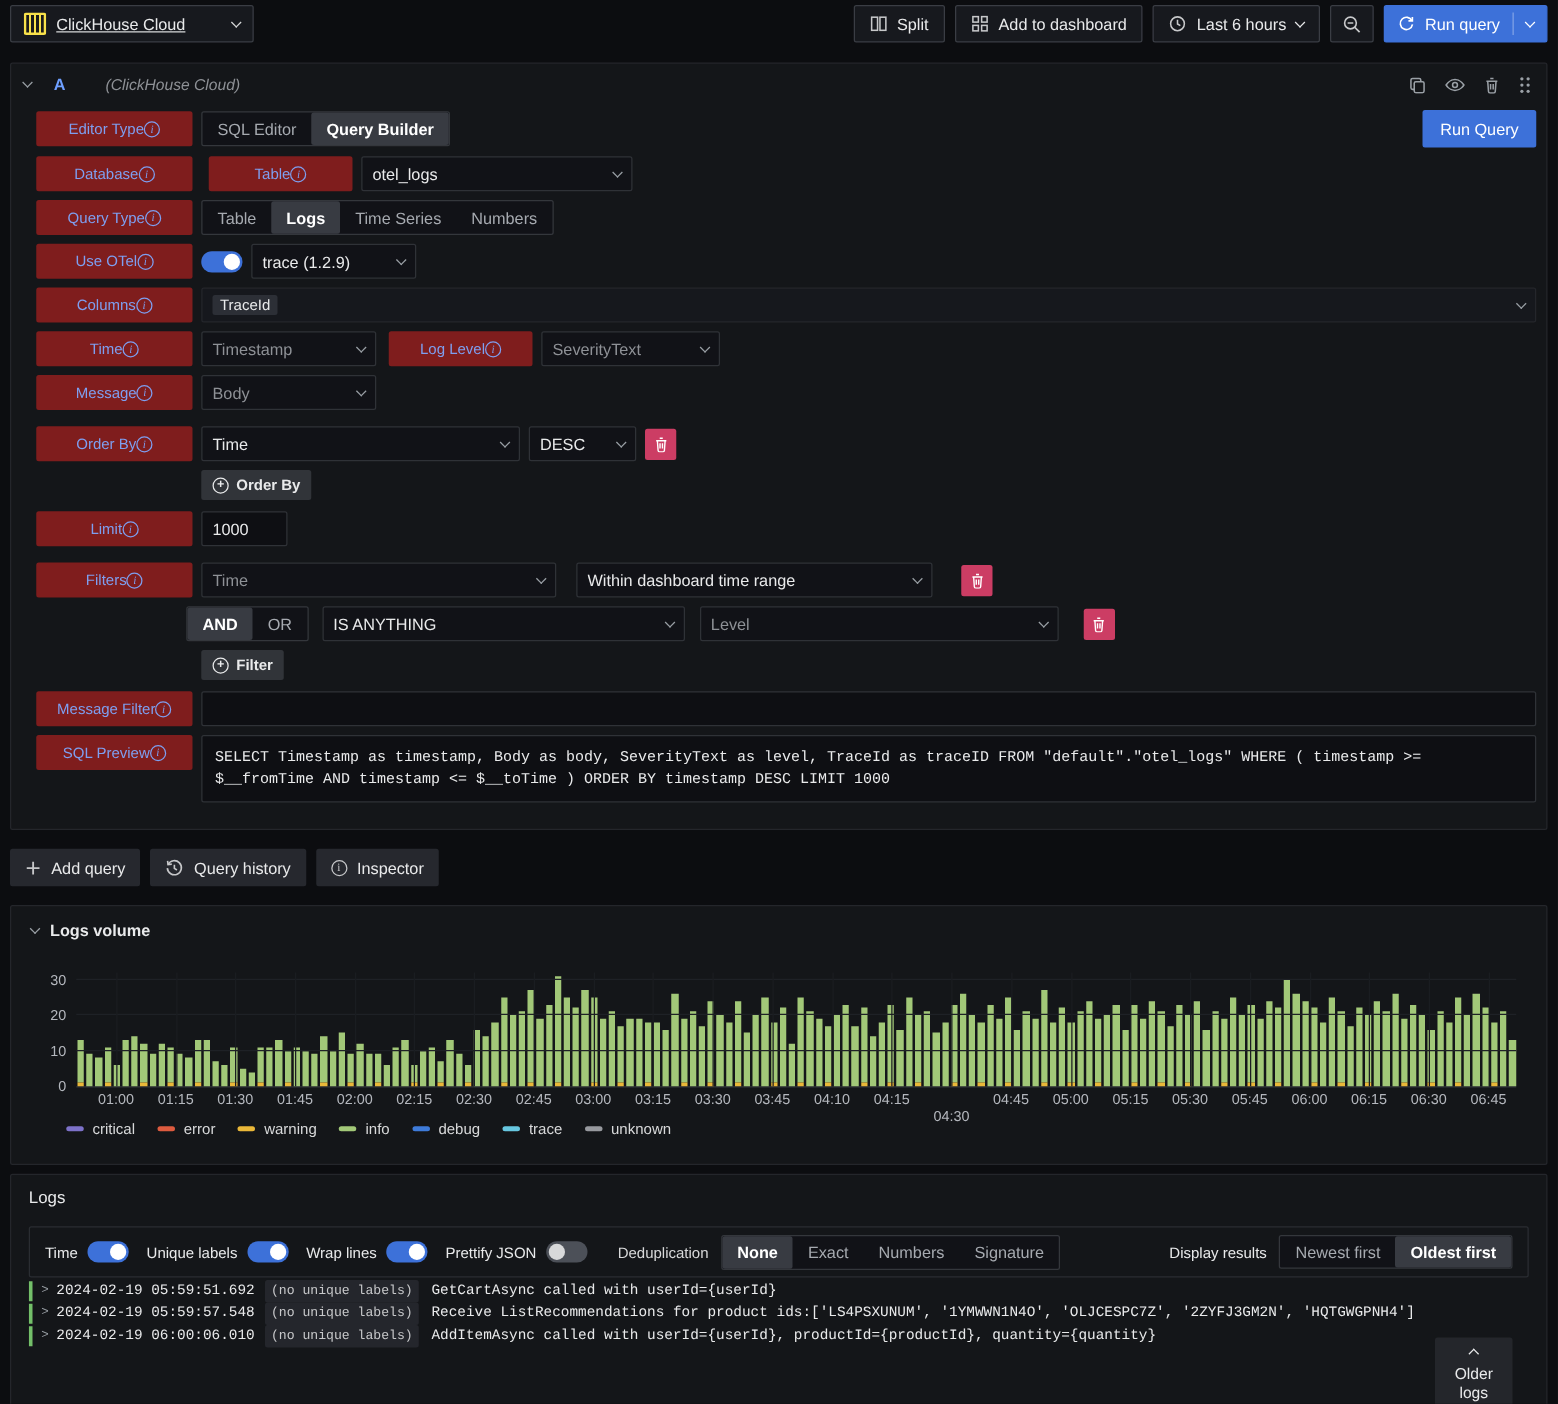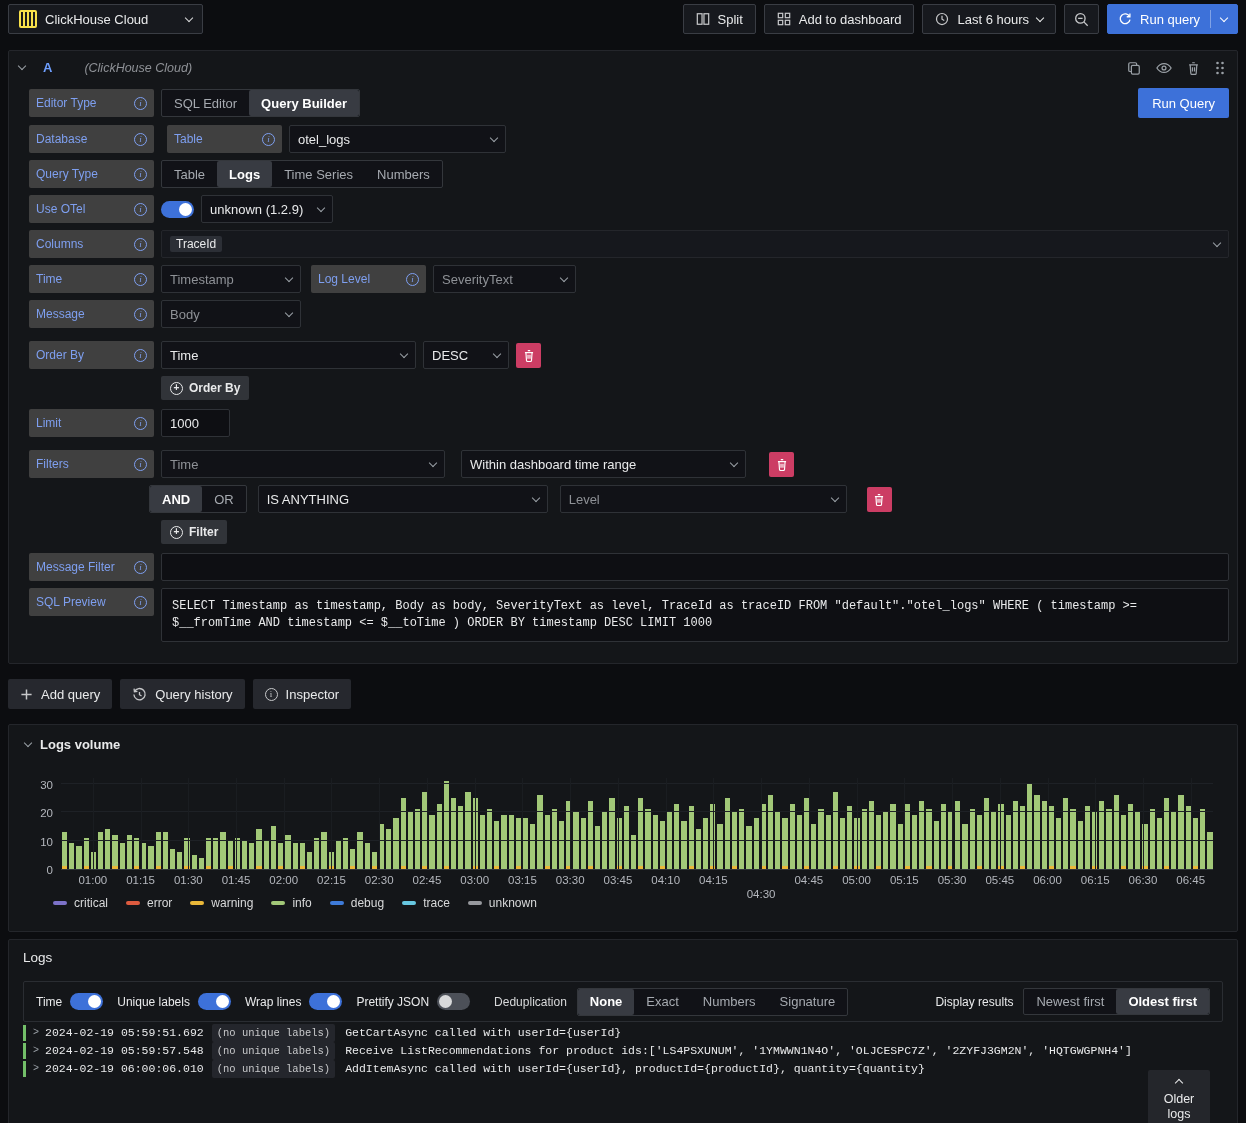--- a/index.html
+++ b/index.html
@@ -9,21 +9,21 @@
     font-family:"Liberation Sans", sans-serif;
     color:#d8d9da; font-size:13px;
     position:relative;
   }
   .chev { display:inline-block; width:6px; height:6px; border-right:1.5px solid currentColor; border-bottom:1.5px solid currentColor; transform:rotate(45deg); margin-top:-3px; }
   .chev.up { transform:rotate(-135deg); margin-top:3px; }
   .iicon { width:13px; height:13px; min-width:13px; border:1.2px solid currentColor; border-radius:50%; font-size:9px; line-height:10px; display:inline-flex; align-items:center; justify-content:center; font-family:"Liberation Serif", serif; font-style:italic; }
 
   
   .topbar { height:38px; display:flex; align-items:center; justify-content:space-between; padding:4px 8px; }
-  .ds-picker { display:flex; align-items:center; gap:8px; background:#17191e; border:1px solid #3a3d44; border-radius:2px; height:30px; padding:0 10px; width:195px; }
+  .ds-picker { display:flex; align-items:center; gap:8px; background:#17191e; border:1px solid #3a3d44; border-radius:2px; height:30px; padding:0 10px; width:195px;text-decoration:underline; }
   .ch-logo { width:18px; height:18px; background:#f8e14a; border-radius:2px;
     background-image:repeating-linear-gradient(90deg,#1a1a1a 0 2px,#f8e14a 2px 4px);
     background-size:14px 14px; background-position:2px 2px; background-repeat:no-repeat; }
   .ds-picker .lbl { flex:1; color:#e9eaeb; font-weight:500; }
   .tb-right { display:flex; align-items:center; gap:8px; }
   .tb-btn { display:flex; align-items:center; gap:8px; background:#17191e; border:1px solid #3a3d44; border-radius:2px; height:30px; padding:0 12px; color:#e9eaeb; font-weight:500; cursor:pointer; }
   .tb-btn svg { stroke:#c7c8ca; }
   .run-query { display:flex; align-items:center; gap:8px; background:#3d71d9; border:1px solid #3d71d9; border-radius:2px; height:30px; padding:0 10px; color:#fff; font-weight:500; cursor:pointer; }
   .run-query .divider { width:1px; height:18px; background:rgba(255,255,255,.35); margin:0 2px; }
 
@@ -31,21 +31,21 @@
   .panel { background:#141619; border:1px solid #24262b; border-radius:2px; margin:0 8px; }
   .qpanel { margin-top:12px; }
   .qheader { height:33px; display:flex; align-items:center; padding:0 12px 0 10px; gap:10px; }
   .qheader .refid { color:#6e9fff; font-weight:700; margin-left:8px; }
   .qheader .hint { color:#8e9196; font-style:italic; margin-left:22px; font-size:12.5px; }
   .qheader .hicons { margin-left:auto; display:flex; align-items:center; gap:15px; color:#9aa0a6; }
   .qheader .hicons svg { display:block; }
   .qbody { padding:4px 8px 14px 20px; }
 
   .frow { display:flex; align-items:center; gap:7px; margin-bottom:7px; }
-  .flabel { width:125px; min-width:125px; height:28px; background:#404040; border-radius:2px; display:flex; align-items:center; justify-content:space-between; padding:0 7px; color:#7e9ff0; font-size:12px; font-weight:500; }
+  .flabel { width:125px; min-width:125px; height:28px; background:#7f1d1d; border-radius:2px; display:flex; align-items:center; justify-content:center; padding:0 7px; color:#7e9ff0; font-size:12px; font-weight:500; }
   .flabel.w115 { width:115px; min-width:115px; }
   .sel { height:28px; background:#111217; border:1px solid #2f3237; border-radius:2px; display:flex; align-items:center; padding:0 8px; gap:8px; color:#e9eaeb; }
   .sel .val { flex:1; white-space:nowrap; overflow:hidden; }
   .sel .val.dim { color:#8e9196; }
   .sel .chev { color:#9aa0a6; margin-left:auto; }
   .seg-group { display:inline-flex; align-items:stretch; background:#111217; border:1px solid #34373c; border-radius:2px; height:28px; }
   .seg-group .seg { padding:0 12px; display:flex; align-items:center; color:#a6aab0; cursor:pointer; border-radius:2px; white-space:nowrap; }
   .seg-group .seg.active { background:#383b42; color:#fff; font-weight:700; }
   .switch { width:33px; height:17px; border-radius:9px; background:#4c5058; position:relative; cursor:pointer; }
   .switch::after { content:''; position:absolute; width:13px; height:13px; border-radius:50%; background:#d8d9da; top:2px; left:2px; }
@@ -224,21 +224,21 @@
         </div>
     </div>
 
     <div class="frow">
       <div class="flabel">
         <span>Use OTel</span>
         <span class="iicon">i</span>
       </div>
       <div class="switch on"></div>
       <div class="sel" style="width:132px">
-        <span class="val">unknown (1.2.9)</span>
+        <span class="val">trace (1.2.9)</span>
           <span class="chev"></span>
       </div>
     </div>
 
     <div class="frow">
       <div class="flabel">
         <span>Columns</span>
         <span class="iicon">i</span>
       </div>
       <div class="sel" style="flex:1; background:#16181d; border-color:#24262b;">

